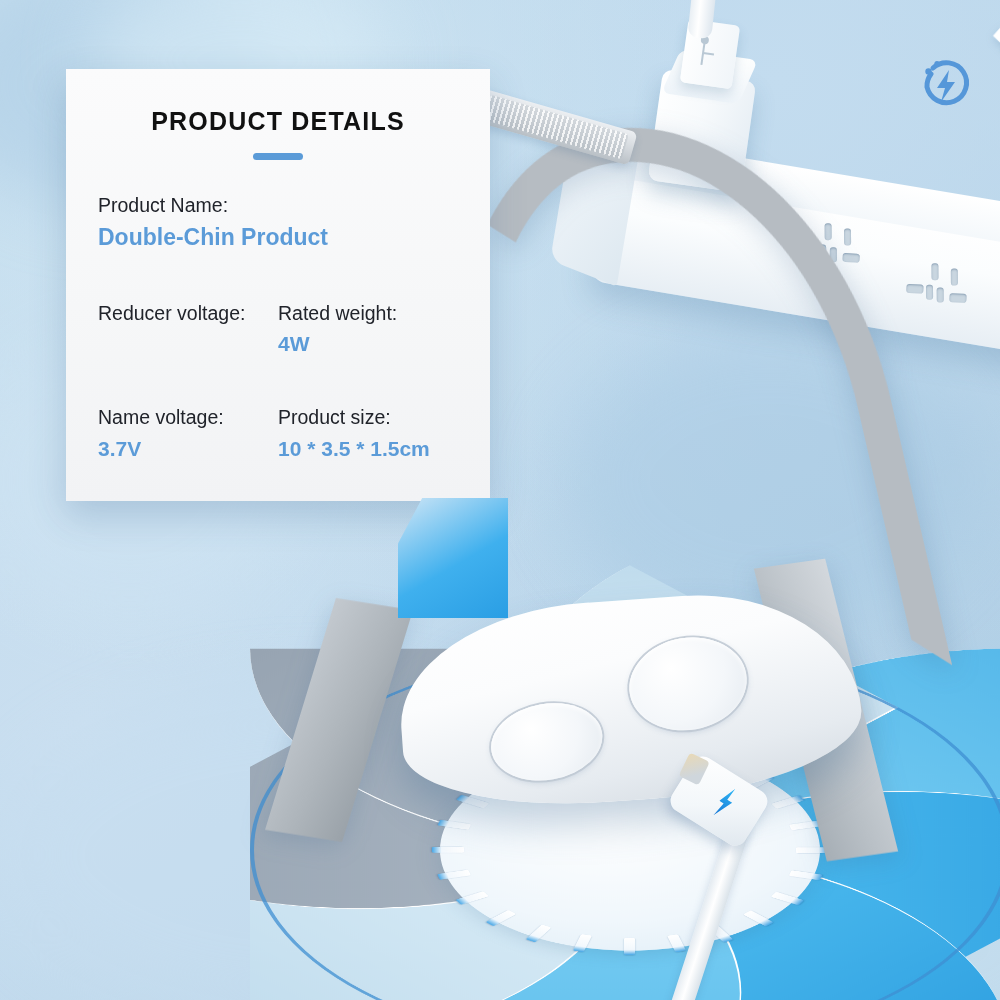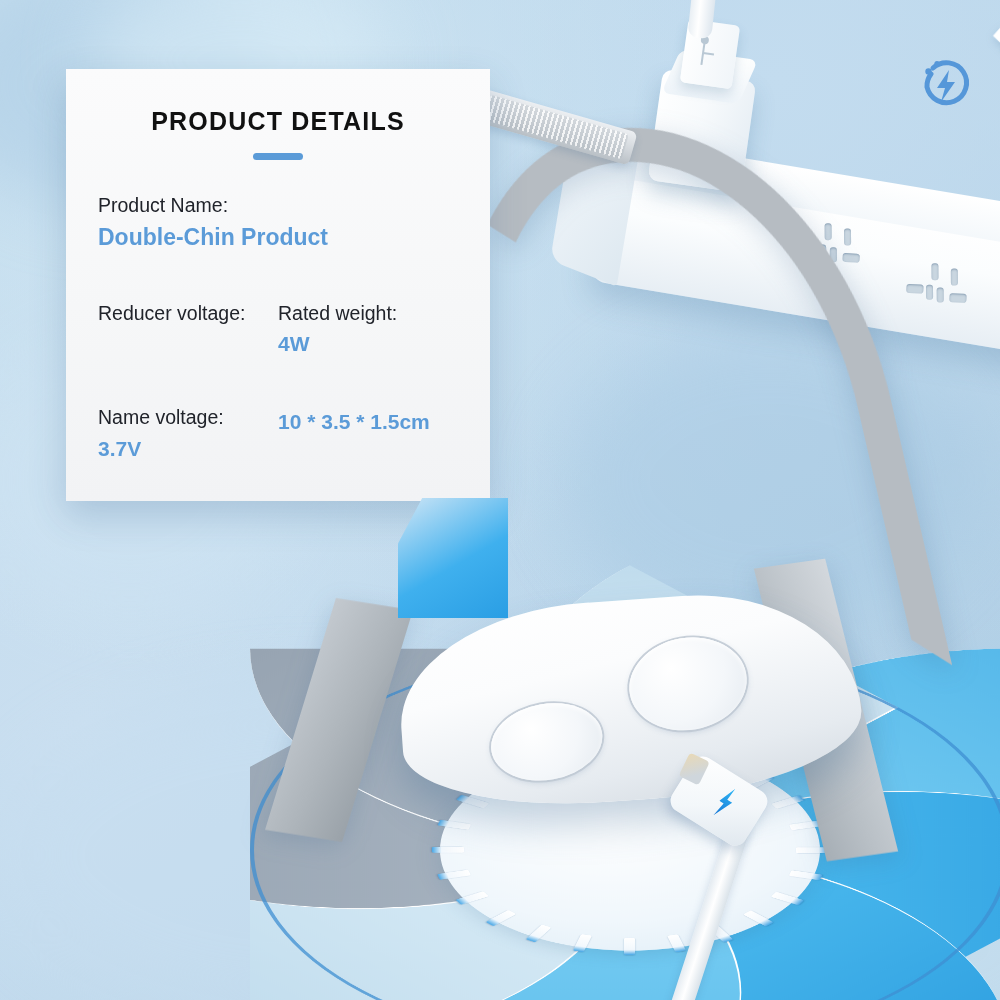--- a/index.html
+++ b/index.html
@@ -454,20 +454,21 @@
       </div>
 
       <div class="gap-row"></div>
 
       <div class="spec-row">
         <div class="spec-col">
           <div class="spec-label">Name voltage:</div>
           <div class="spec-value">3.7V</div>
         </div>
         <div class="spec-col">
+          <div class="spec-label">Product size:</div>
           <div class="spec-value">10 * 3.5 * 1.5cm</div>
         </div>
       </div>
 
       <div class="gap-row"></div>
 
 
     </div>
   </div>
 

